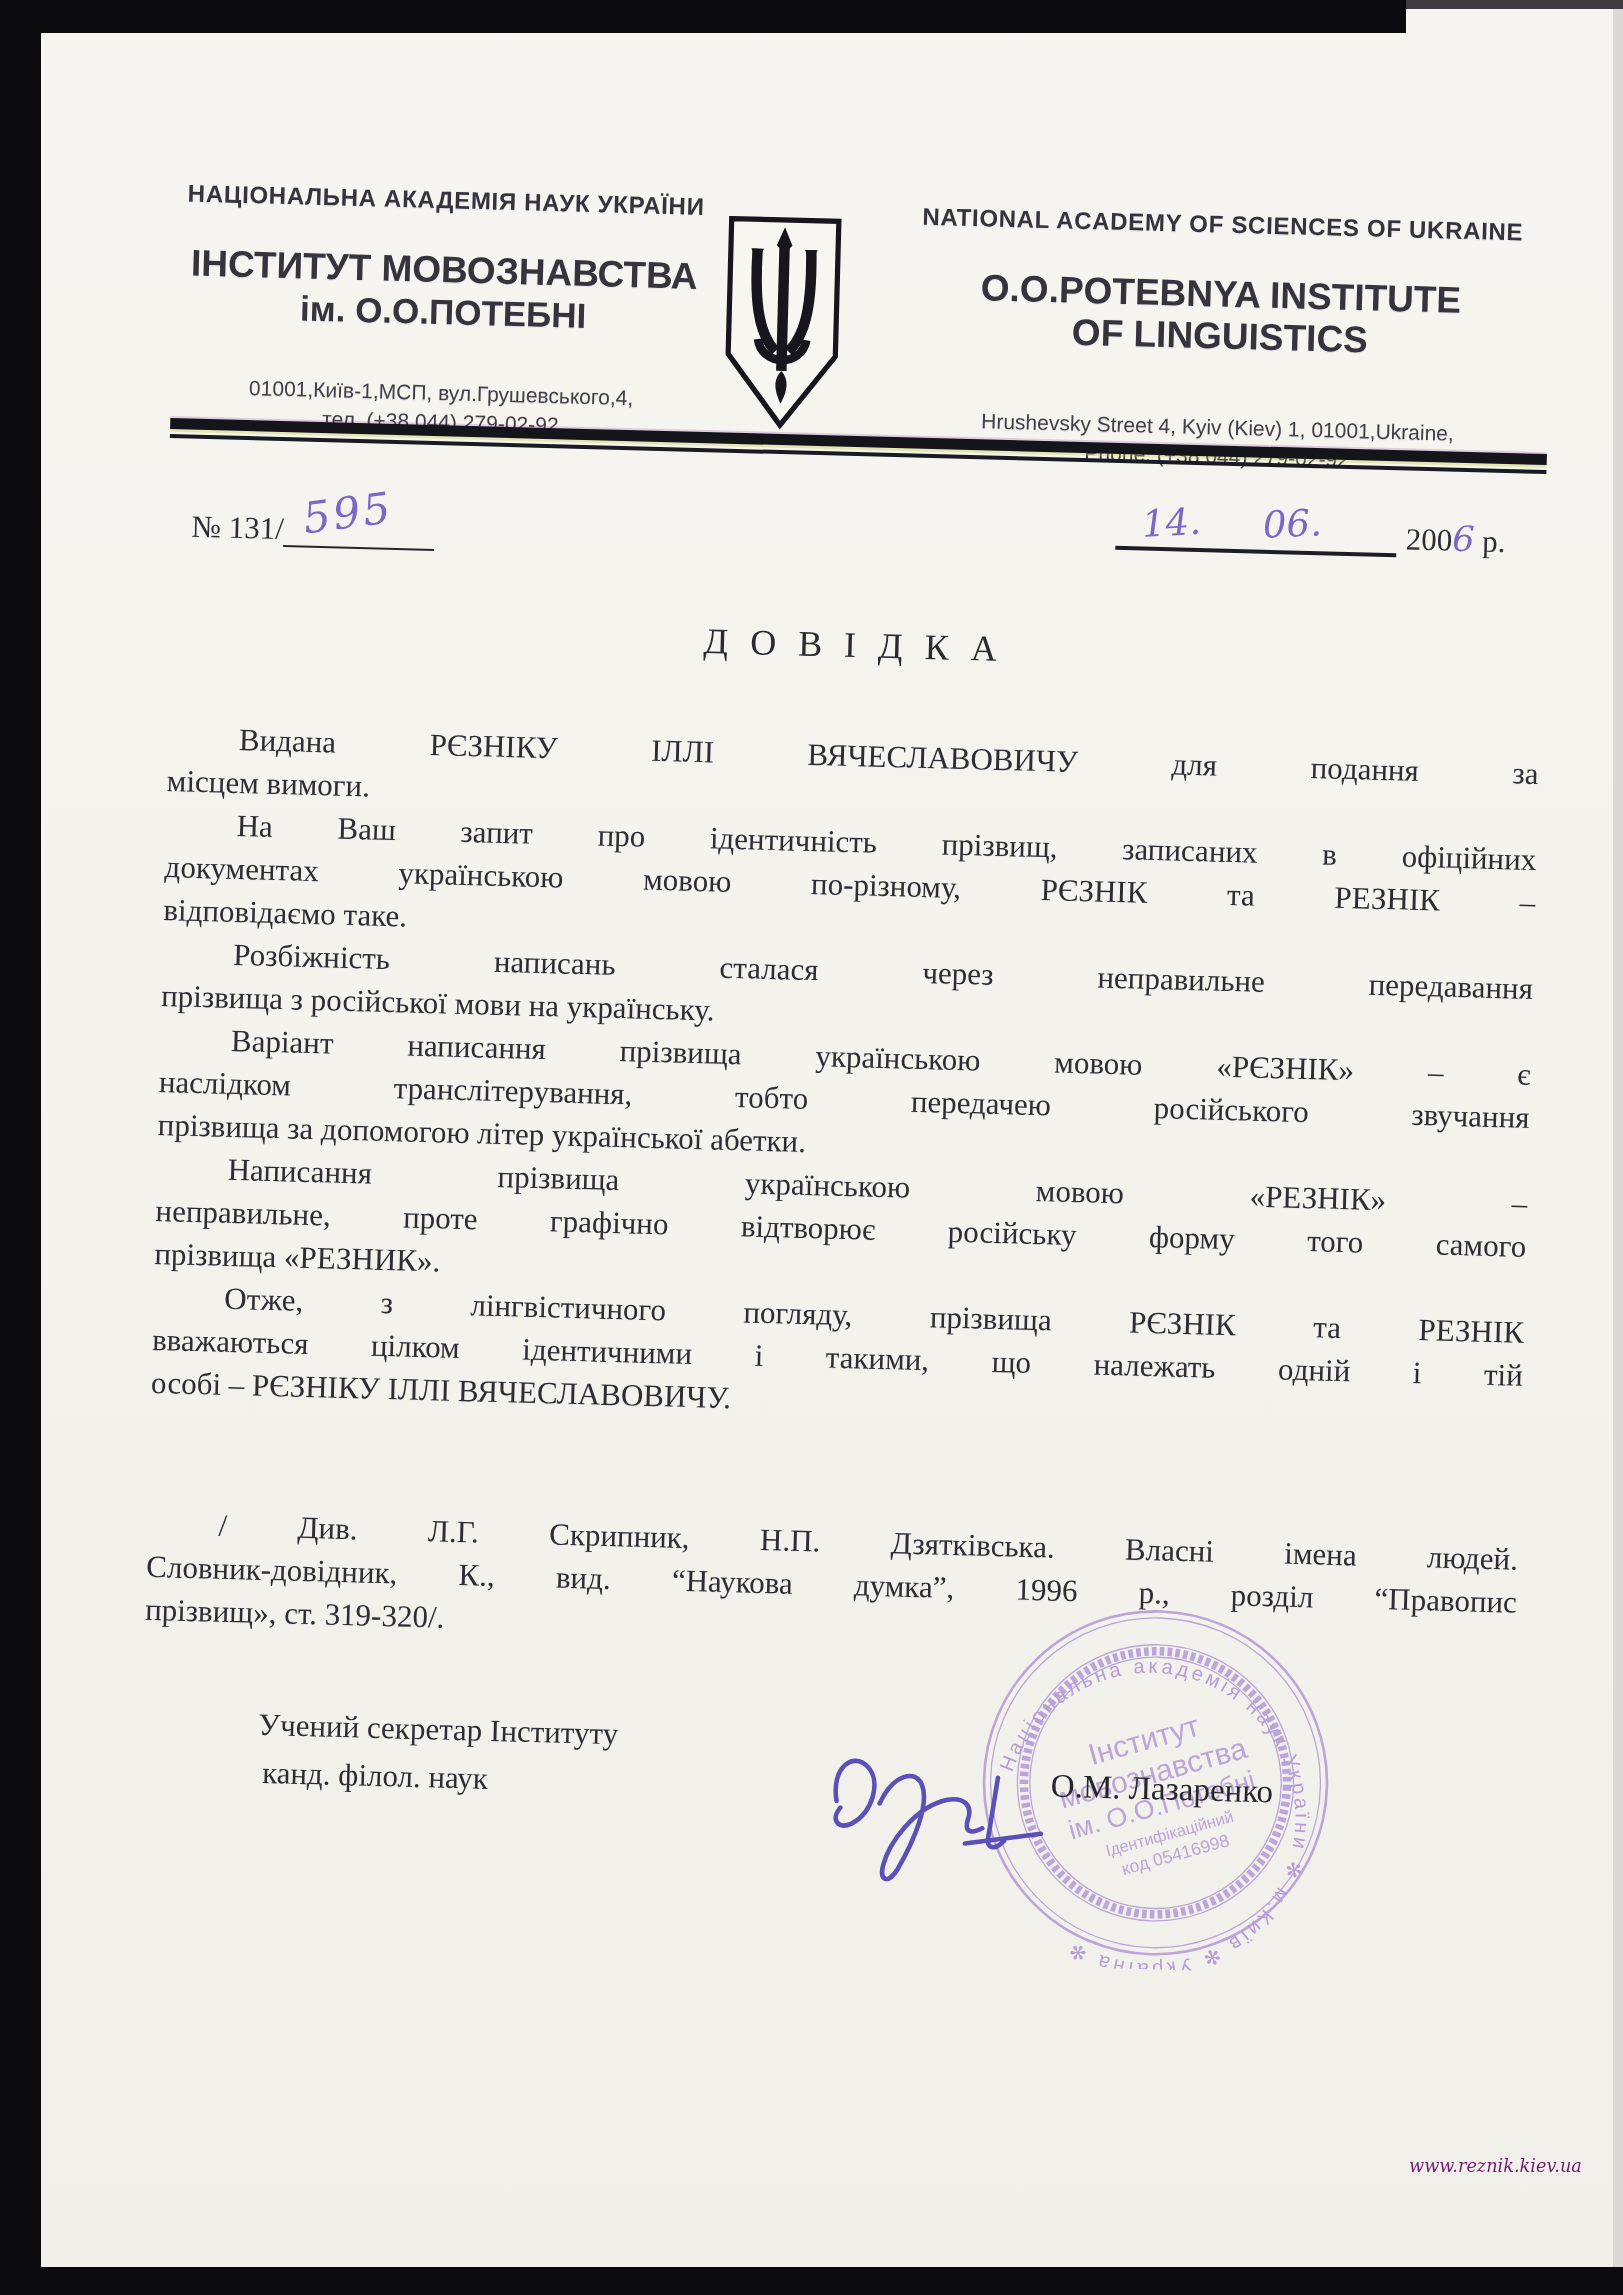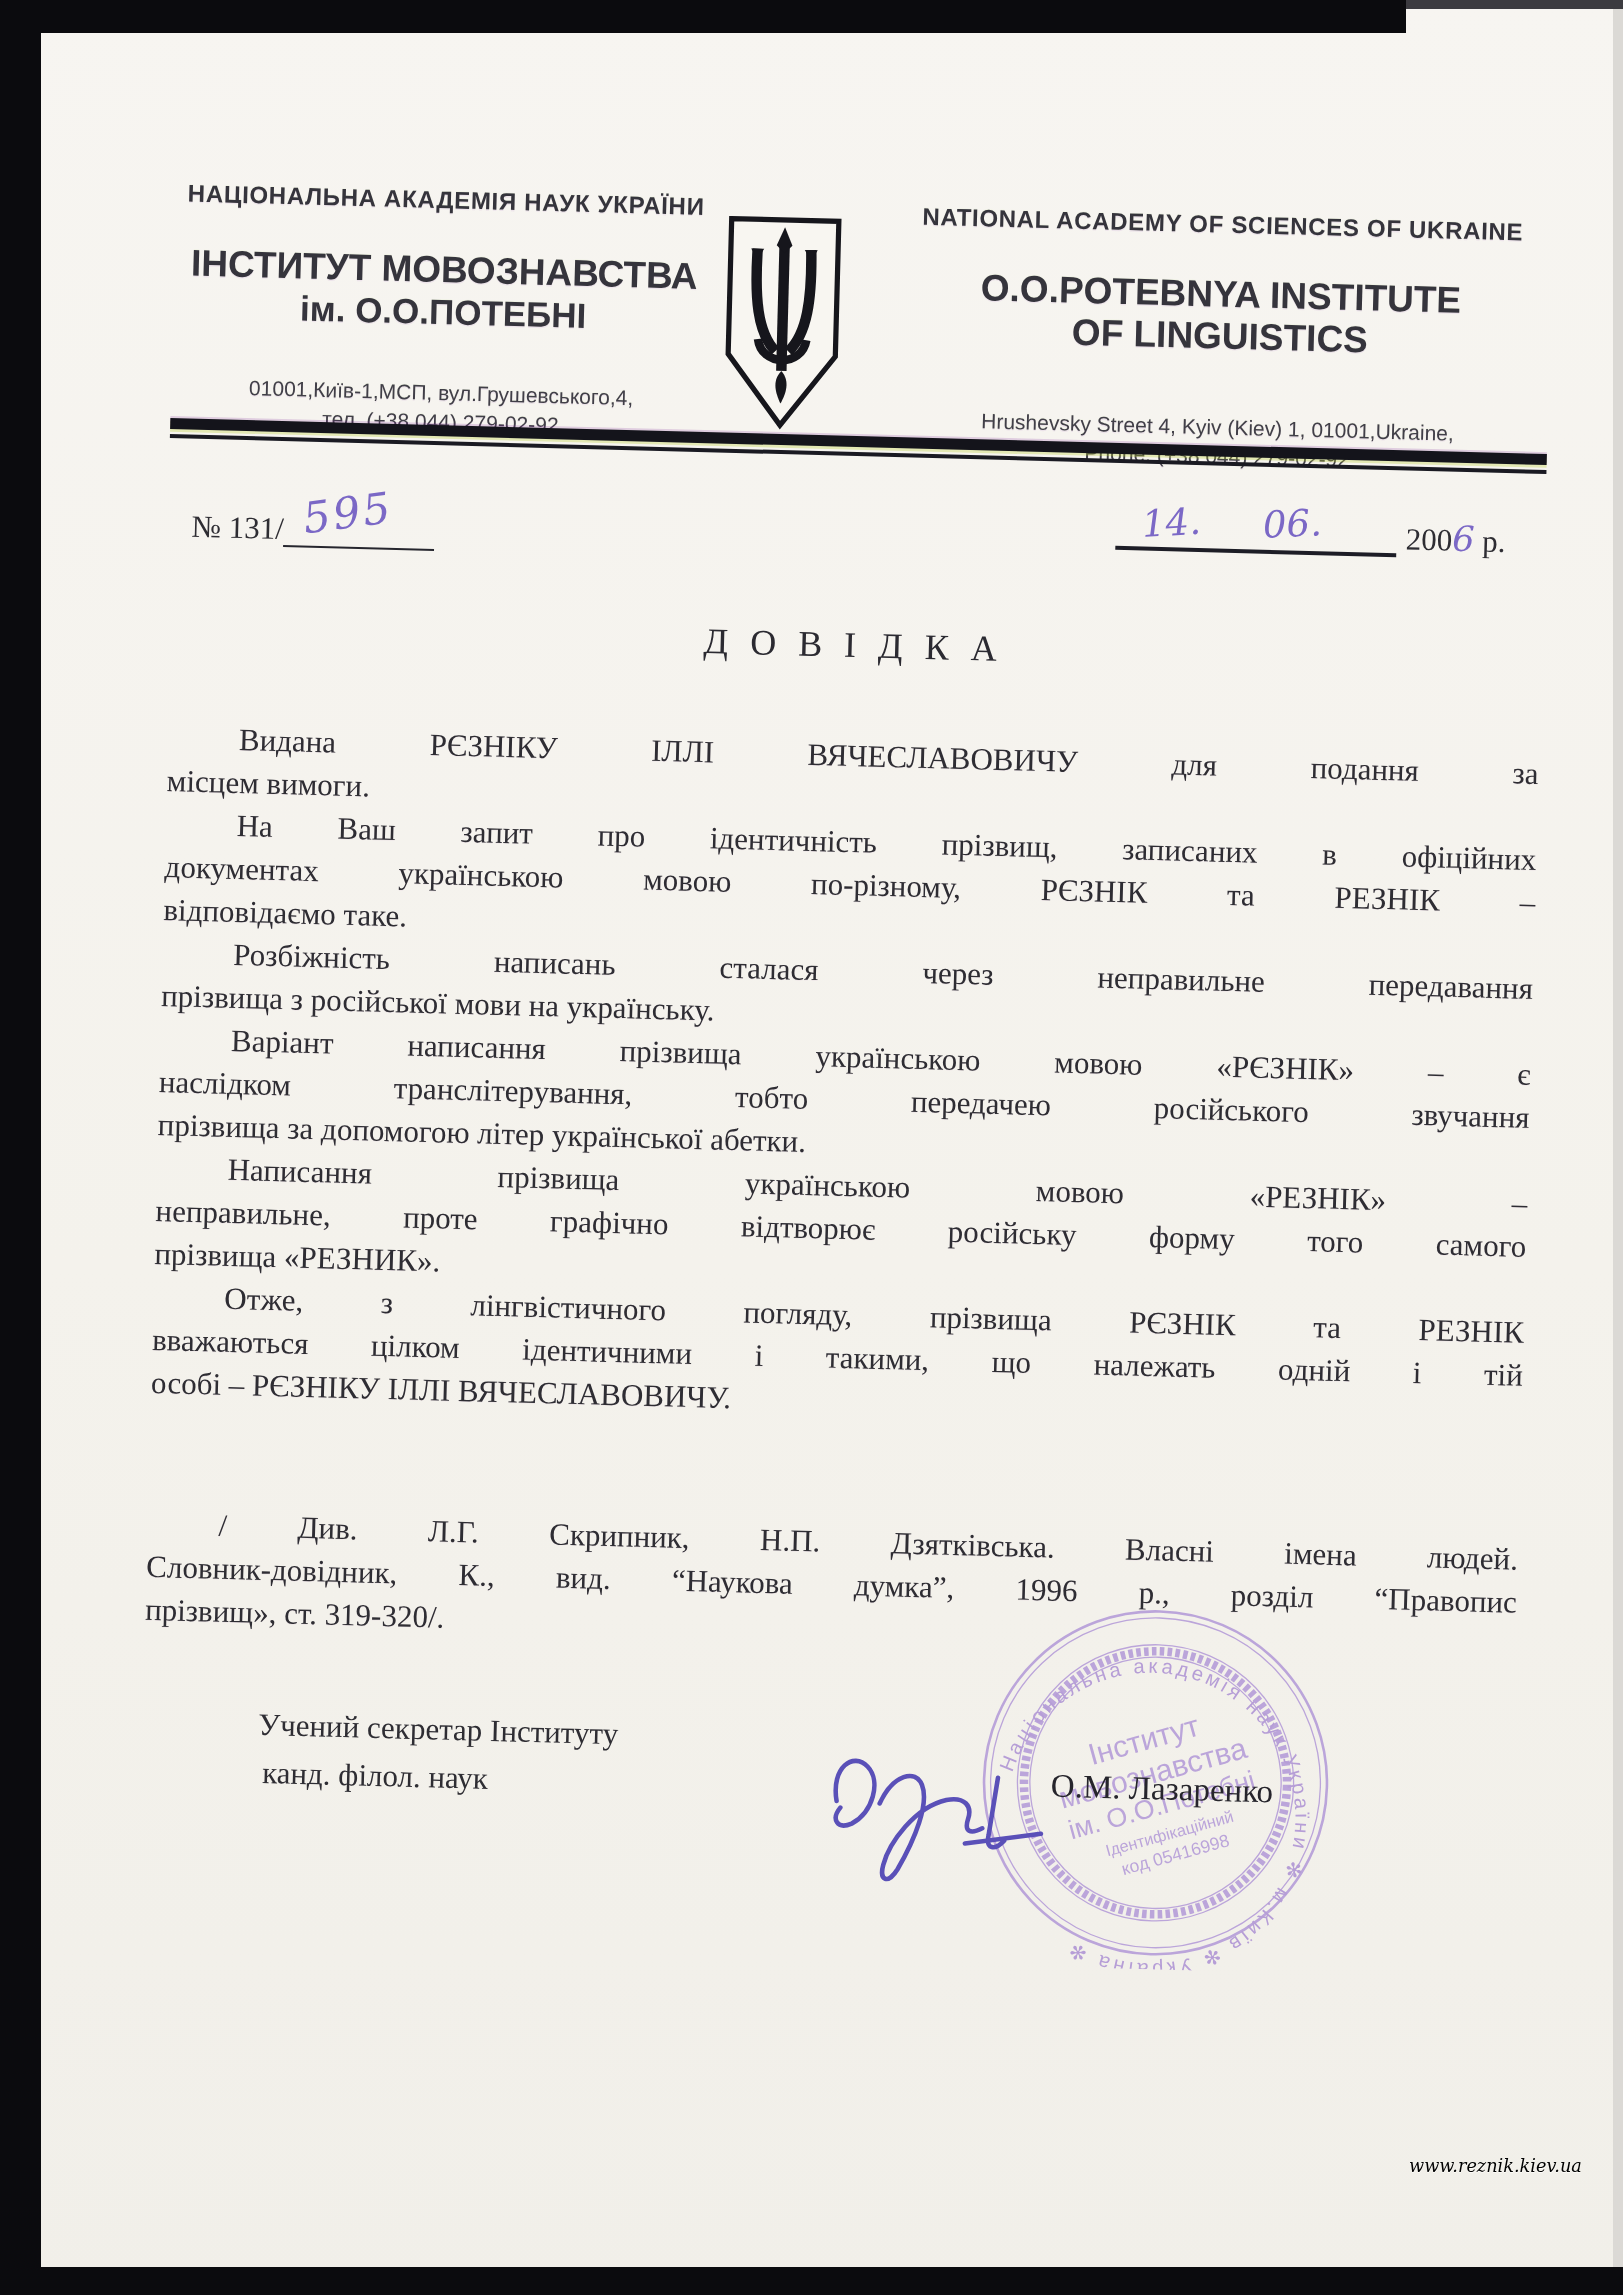--- a/index.html
+++ b/index.html
@@ -71,21 +71,21 @@
   
   .edge{position:absolute;background:#0b0b0e;z-index:10;}
   #edge-top{left:0;top:0;width:1406px;height:33px;}
   #edge-top2{left:1406px;top:0;width:217px;height:9.2px;background:#3c3b40;}
   #edge-left{left:0;top:0;width:41px;height:2295px;}
   #edge-bottom{left:0;top:2267px;width:1623px;height:28px;}
   #edge-right{left:1613px;top:0;width:10.5px;height:2295px;background:#dbd9d5;z-index:9;}
   
   #watermark{position:absolute;left:1409px;top:2156px;z-index:11;
        font-family:"DejaVu Serif",serif;font-style:italic;font-size:17.7px;
-       color:#000000;text-shadow:0 0.7px 0 #fdfcf9;}
+       color:#701a75;text-shadow:0 0.7px 0 #fdfcf9;}
 </style>
 </head>
 <body>
 
 <div id="paper">
   <div id="paper-content">
 
     <div id="hdr-left" class="hdr">
       <div class="acad">НАЦІОНАЛЬНА АКАДЕМІЯ НАУК УКРАЇНИ</div>
       <div class="inst">ІНСТИТУТ МОВОЗНАВСТВА</div>

